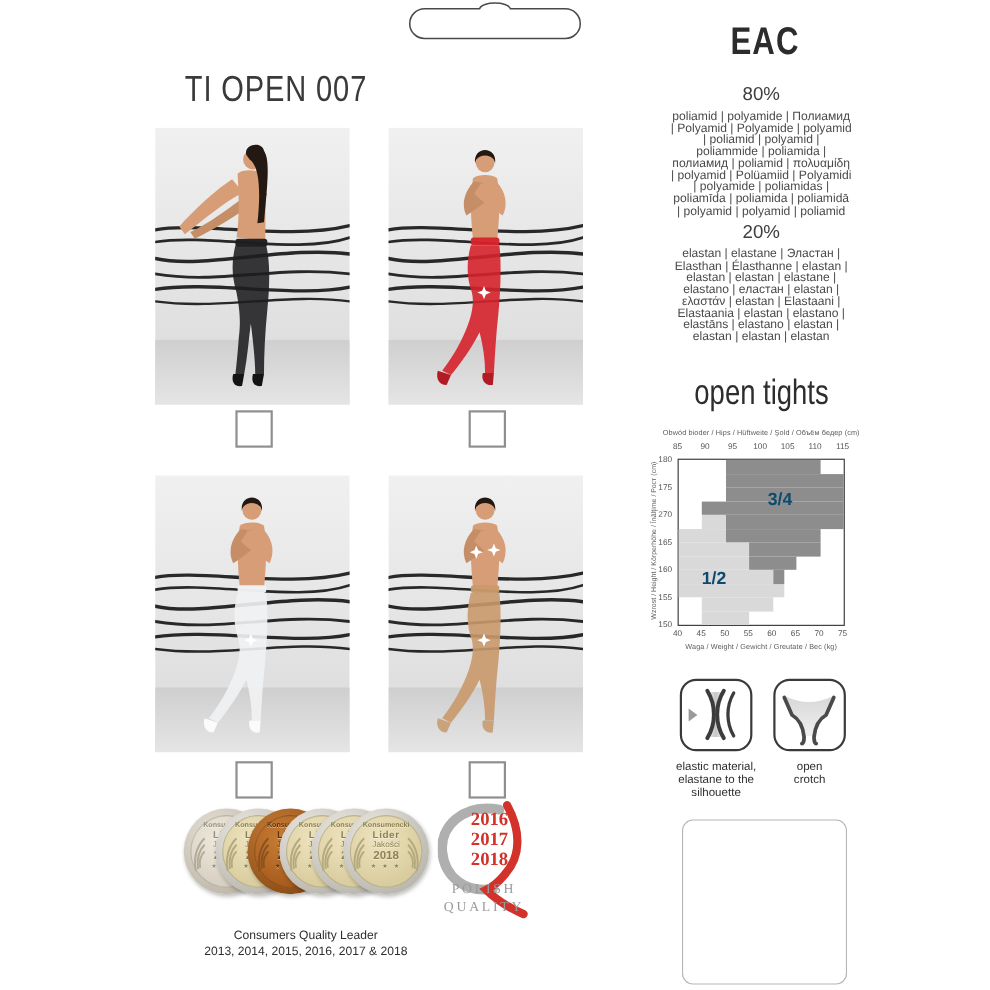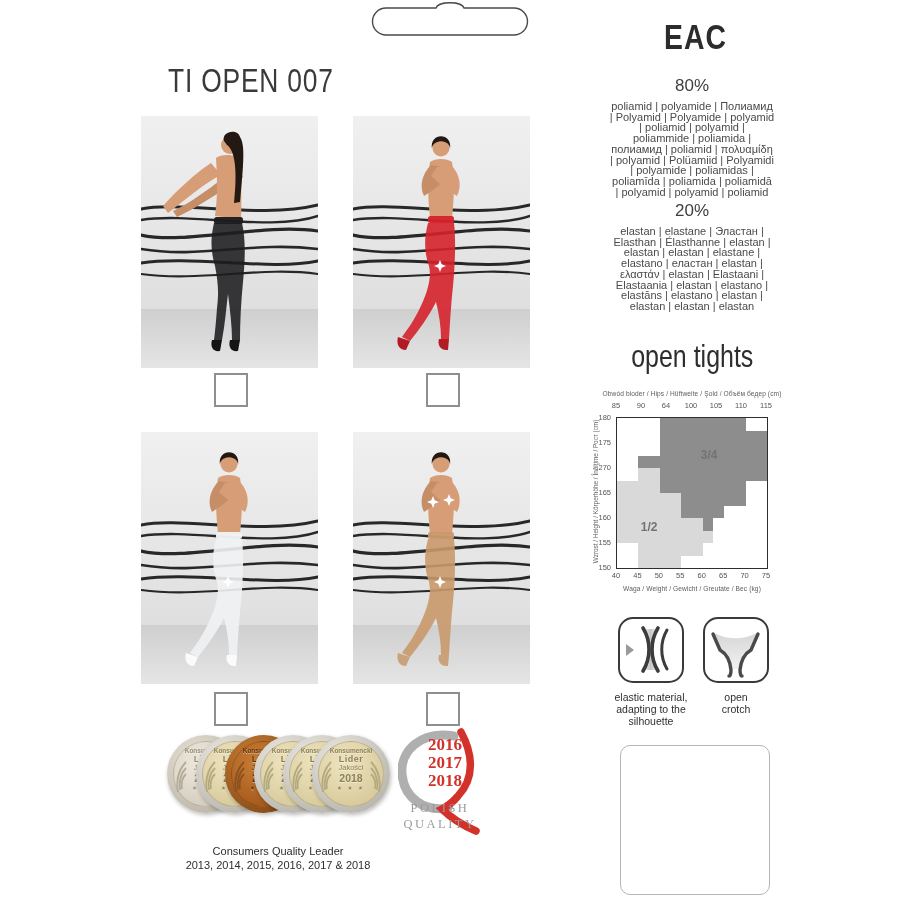--- a/index.html
+++ b/index.html
@@ -14,21 +14,21 @@
   .pct{font-size:17px;color:#3e3e3e;}
   .ing{font-size:11px;line-height:10.7px;color:#4a4a4a;letter-spacing:0;}
   .opentights{font-size:32px;color:#2d2d2d;transform:scaleX(.78);transform-origin:center;font-weight:400;}
   
   .photo{width:177px;height:252px;overflow:hidden;}
   .checkbox{width:30px;height:30px;border:2px solid #8f8f8f;background:#fff;}
   
   #chart{width:200px;height:215px;font-size:7.5px;color:#555;}
   #grid{position:absolute;left:24px;top:31px;width:150px;height:150px;border:1.5px solid #2e2e2e;background:#fff;}
   .cell{position:absolute;}
-  .rlabel{position:absolute;font-size:12px;font-weight:700;color:#737373;transform:translate(-50%,-50%);}
+  .rlabel{position:absolute;font-size:16px;font-weight:700;color:#0c4a6e;transform:translate(-50%,-50%);}
   .tick{position:absolute;width:22px;text-align:center;font-size:7.5px;color:#555;}
   .ltick{position:absolute;width:19px;text-align:right;font-size:7.5px;color:#555;}
   .axlab{font-size:6.6px;color:#5c5c5c;letter-spacing:.1px;}
   .ylab{position:absolute;left:-72px;top:102px;width:150px;text-align:center;transform:rotate(-90deg);font-size:6.4px;color:#5c5c5c;}
   
   .fbox{position:absolute;top:5px;width:66px;height:66px;border:2.5px solid #3a3a3a;border-radius:15px;background:#fff;box-sizing:border-box;}
   .flab{position:absolute;top:79px;font-size:10.5px;line-height:12px;color:#2f2f2f;text-align:center;}
   .emptybox{border:1.5px solid #b5b5b5;border-radius:10px;background:#fff;}
   
   #medals{width:240px;height:84px;}
@@ -248,21 +248,21 @@
         <div class="cell" style="left: 42.8571px; top: 50px; width: 107.143px; height: 12.5px; background: rgb(141, 141, 141);"></div>
         <div class="cell" style="left: 42.8571px; top: 62.5px; width: 85.7143px; height: 12.5px; background: rgb(141, 141, 141);"></div>
         <div class="cell" style="left: 64.2857px; top: 75px; width: 64.2857px; height: 12.5px; background: rgb(141, 141, 141);"></div>
         <div class="cell" style="left: 64.2857px; top: 87.5px; width: 42.8571px; height: 12.5px; background: rgb(141, 141, 141);"></div>
         <div class="cell" style="left: 85.7143px; top: 100px; width: 10.7143px; height: 12.5px; background: rgb(141, 141, 141);"></div>
         <div class="rlabel" style="left: 92.1429px; top: 36.5px;">3/4</div>
       </div>
     <div class="abs ctr axlab" style="left:0;top:199px;width:200px;">Waga / Weight / Gewicht / Greutate / Вес (kg)</div>
   <div class="tick" style="left: 13px; top: 15px;">85</div>
       <div class="tick" style="left: 38px; top: 15px;">90</div>
-      <div class="tick" style="left: 63px; top: 15px;">64</div>
+      <div class="tick" style="left: 63px; top: 15px;">95</div>
       <div class="tick" style="left: 88px; top: 15px;">100</div>
       <div class="tick" style="left: 113px; top: 15px;">105</div>
       <div class="tick" style="left: 138px; top: 15px;">110</div>
       <div class="tick" style="left: 163px; top: 15px;">115</div>
       <div class="tick" style="left: 13px; top: 185px;">40</div>
       <div class="tick" style="left: 34.4286px; top: 185px;">45</div>
       <div class="tick" style="left: 55.8571px; top: 185px;">50</div>
       <div class="tick" style="left: 77.2857px; top: 185px;">55</div>
       <div class="tick" style="left: 98.7143px; top: 185px;">60</div>
       <div class="tick" style="left: 120.143px; top: 185px;">65</div>
@@ -301,21 +301,21 @@
           <stop offset="0" stop-color="#d7d7d7"></stop>
               <stop offset="1" stop-color="#f0f0f0"></stop>
         </linearGradient>
           </defs>
         <path d="M9 14 C23 21 38 21 52 14 L47 30 C40 34 36 41 35 50 L26 50 C25 41 21 34 14 30 Z" fill="url(#gop)"></path>
         <path d="M8 15 L15 31 C22 35 25 41 26 51 C26 55 25 57 24 57" stroke="#4a4a4a" stroke-width="3.4" fill="none" stroke-linecap="round"></path>
         <path d="M53 15 L46 31 C39 35 36 41 35 51 C35 55 36 57 37 57" stroke="#4a4a4a" stroke-width="3.4" fill="none" stroke-linecap="round"></path>
       </svg>
     </div>
     <div class="flab pre" style="left:-6px;width:130px;">elastic material,
-adapting to the
+elastane to the
 silhouette</div>
     <div class="flab pre" style="left:94px;width:100px;">open
 crotch</div>
   </div>
 
   <div class="abs emptybox" style="left:620px;top:745px;width:148px;height:148px;"></div>
 
   <div id="medals" class="abs" style="left:167px;top:733px;">
       <div class="coin" style="left: 0px; z-index: 1; background: radial-gradient(circle at 36% 30%, rgb(230, 225, 214), rgb(181, 174, 160) 95%);">
         <div class="cface" style="background:radial-gradient(circle at 40% 33%, #efe9dd, #d6cec0 75%);"></div>

